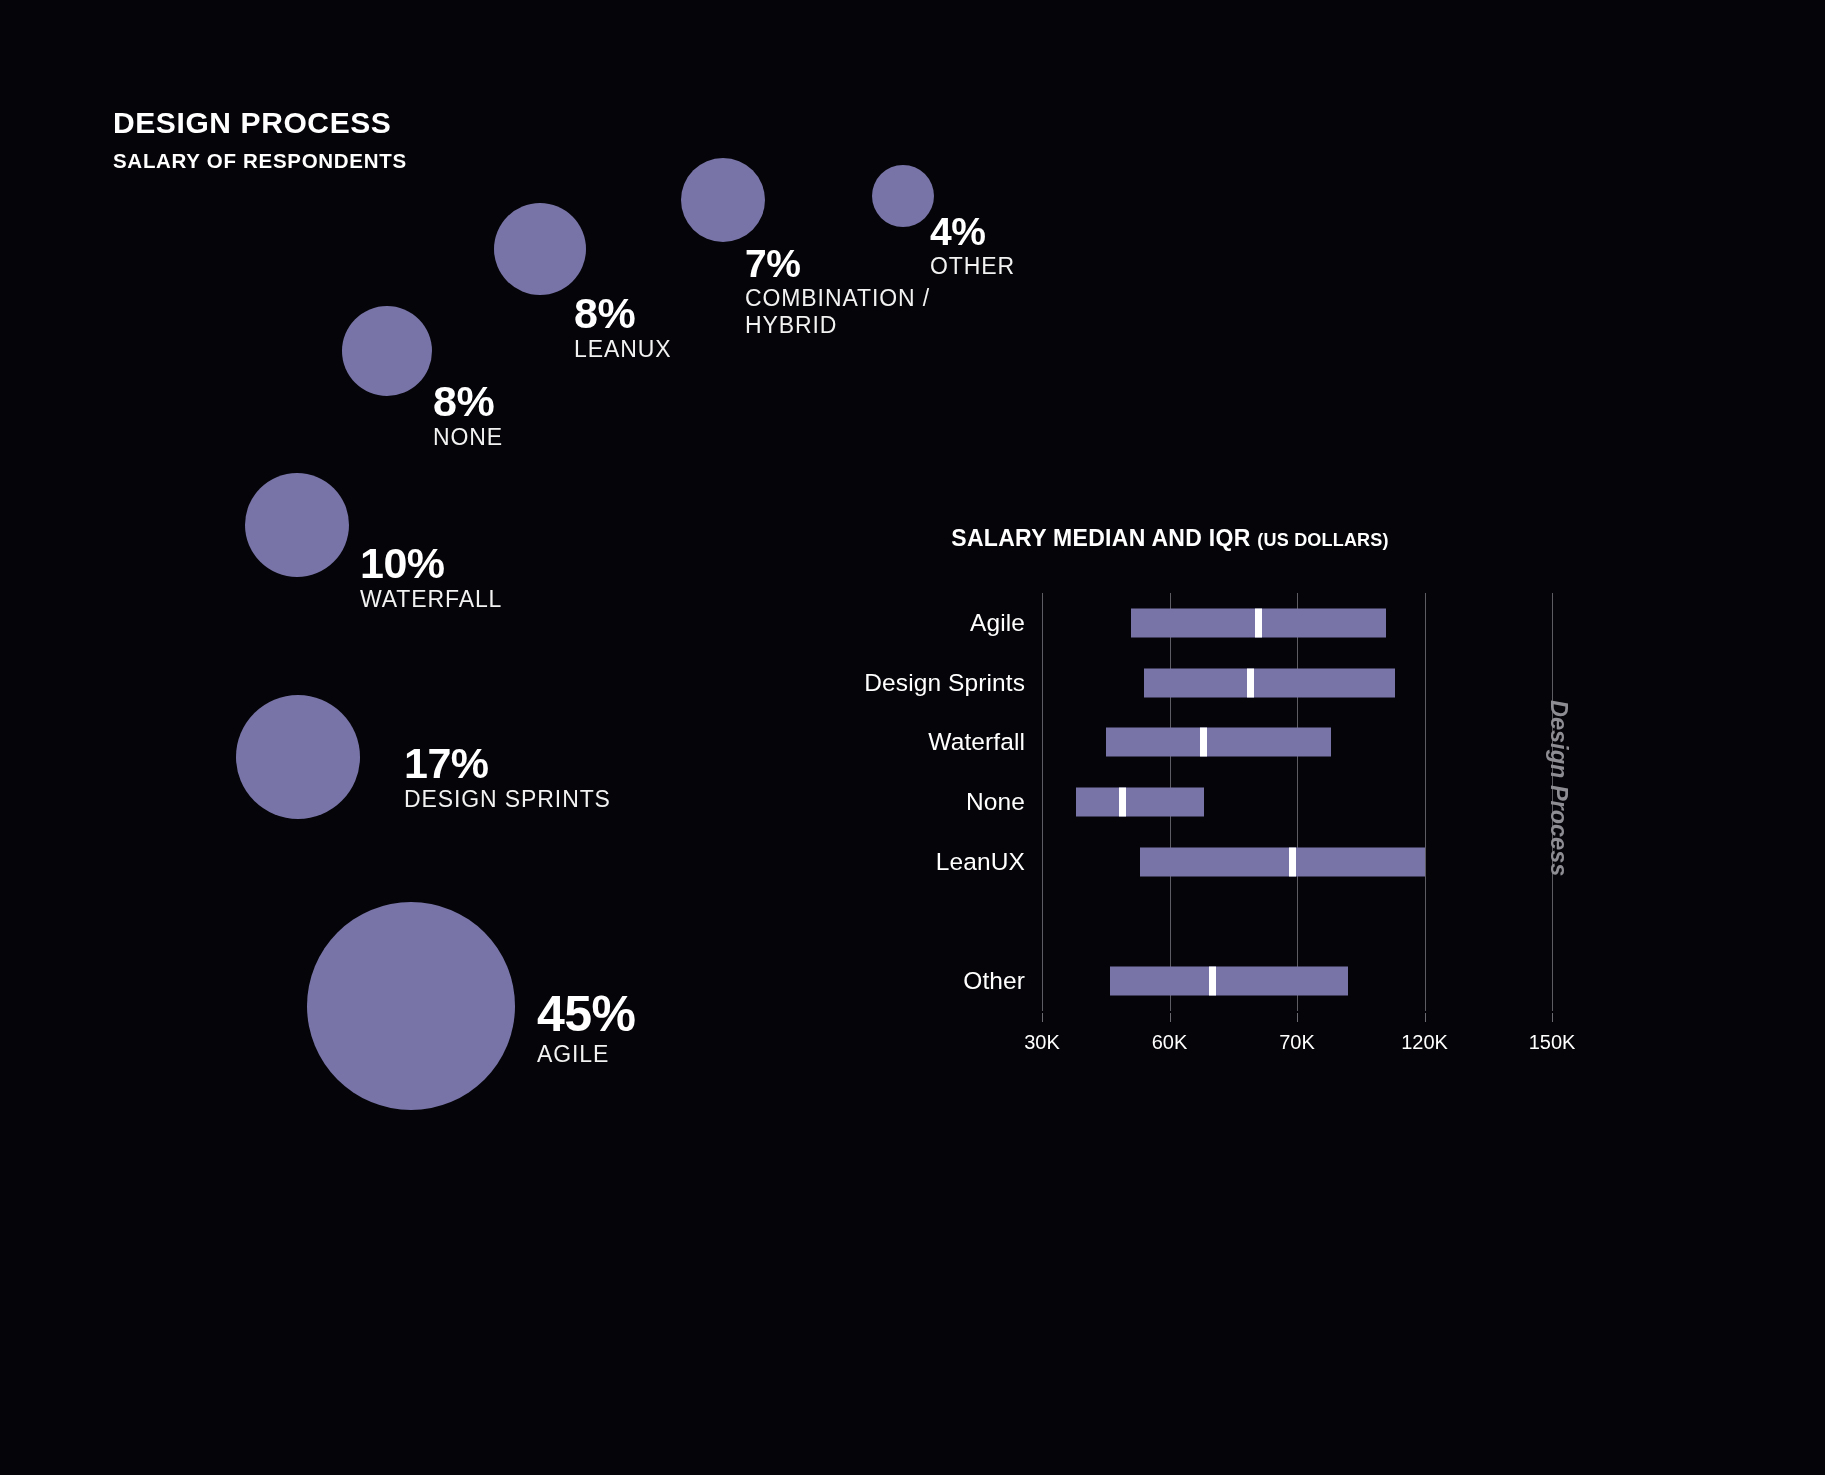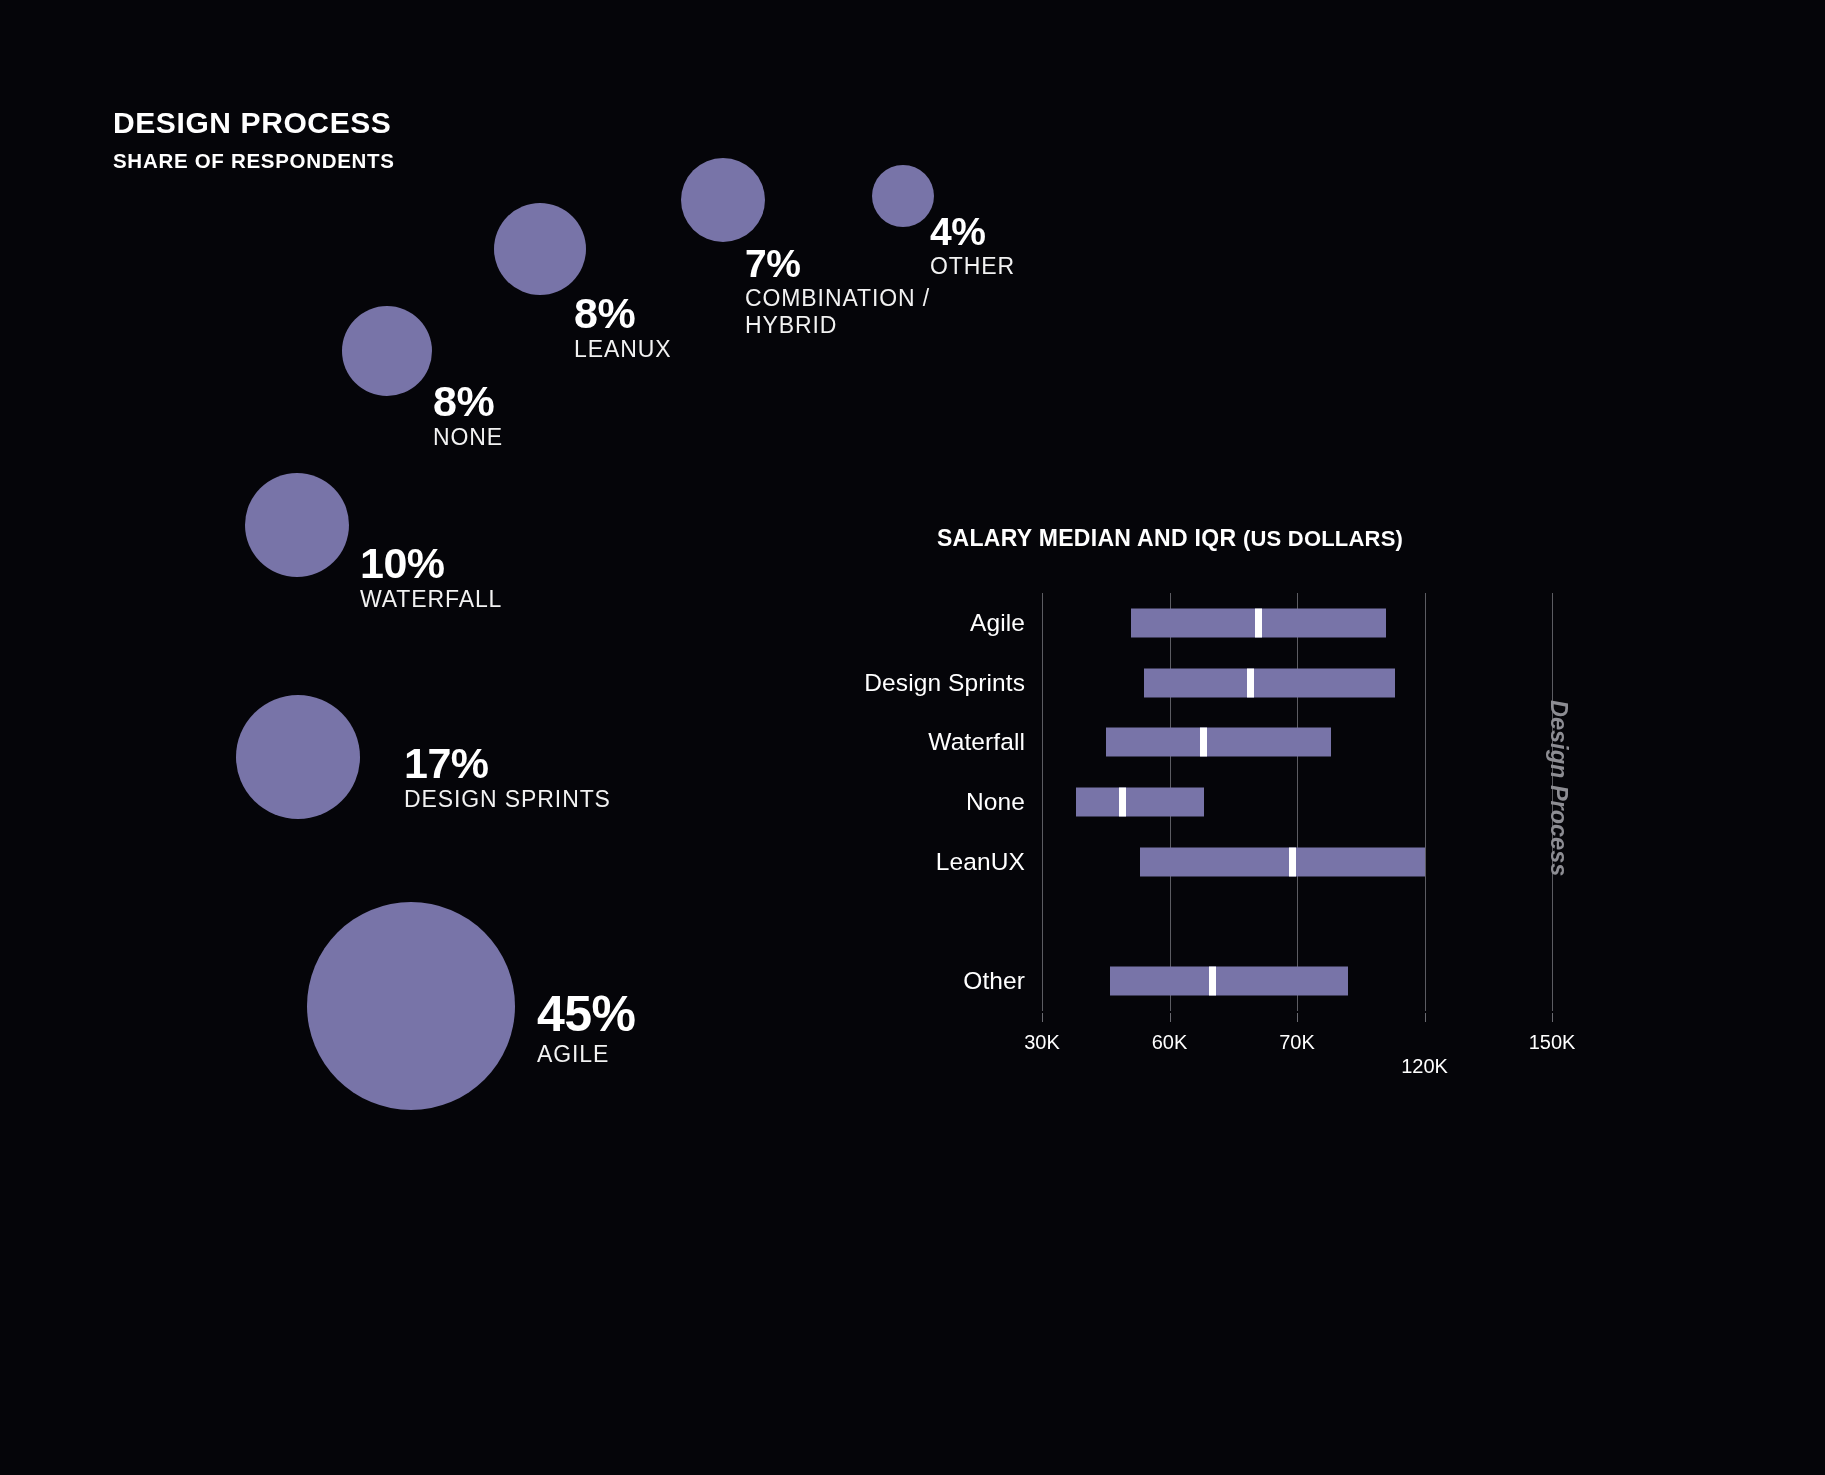--- a/index.html
+++ b/index.html
@@ -37,21 +37,21 @@
     color: #f2f2f2; display: block; margin-top: 2px;
   }
   .blabel.big .pct { font-size: 50px; }
 
   
   #chart { position: absolute; left: 820px; top: 525px; width: 830px; height: 640px; }
   #chart-title {
     position: absolute; left: 0; top: 0; width: 700px; text-align: center;
     font-size: 23px; font-weight: bold; letter-spacing: 0.3px;
   }
-  #chart-title .units { font-size: 22px; font-weight: bold; letter-spacing: 0.2px; }
+  #chart-title .units { font-size: 18px; font-weight: bold; letter-spacing: 0.2px; }
 
   #plot { position: absolute; left: 222px; top: 68px; width: 510px; height: 418px; }
   .gridline { position: absolute; top: 0; bottom: 0; width: 1px; background: #5c5c62; }
   .tick-mark { position: absolute; width: 1px; height: 9px; background: #6a6a70; }
 
   .row { position: absolute; left: 0; right: 0; height: 60px; }
   .cat-label {
     position: absolute; right: 100%; margin-right: 17px; top: 50%;
     transform: translateY(-50%); white-space: nowrap;
     font-size: 24.5px; color: #ffffff; letter-spacing: 0.1px;
@@ -77,21 +77,21 @@
     transform: rotate(90deg); transform-origin: left top; white-space: nowrap;
   }
 </style>
 </head>
 <body>
 
 <div id="stage">
 
   <div id="header">
     <div class="h1">DESIGN PROCESS</div>
-    <div class="h2">SHARE OF RESPONDENTS</div>
+    <div class="h2">SALARY OF RESPONDENTS</div>
   </div>
 
   <div class="bubble-group" id="bubble-chart">
       <div class="bubble" style="left: 872px; top: 165px; height: 62px; width: 62px; background: rgb(120, 116, 168);"></div>
       <div class="blabel" style="left: 930px; top: 213px;">
         <span class="pct sm">4%</span>
         <span class="nm">OTHER</span>
       </div>
       <div class="bubble" style="left: 681px; top: 158px; height: 84px; width: 84px; background: rgb(120, 116, 168);"></div>
       <div class="blabel" style="left: 745px; top: 245px;">
@@ -168,20 +168,20 @@
         </div>
       </div>
     <div id="xticks">
         <div class="tick-mark" style="left: 0px; top: -9px;"></div>
         <div class="xtick" style="left: 0px;">30K</div>
         <div class="tick-mark" style="left: 127.5px; top: -9px;"></div>
         <div class="xtick" style="left: 127.5px;">60K</div>
         <div class="tick-mark" style="left: 255px; top: -9px;"></div>
         <div class="xtick" style="left: 255px;">70K</div>
         <div class="tick-mark" style="left: 382.5px; top: -9px;"></div>
-        <div class="xtick" style="left: 382.5px; margin-top: 24px;">120K</div>
+        <div class="xtick" style="left: 382.5px;">120K</div>
         <div class="tick-mark" style="left: 510px; top: -9px;"></div>
         <div class="xtick" style="left: 510px;">150K</div>
       </div>
     <div id="yaxis-title">Design Process</div>
   </div>
 
 </div>
 
 </body></html>

